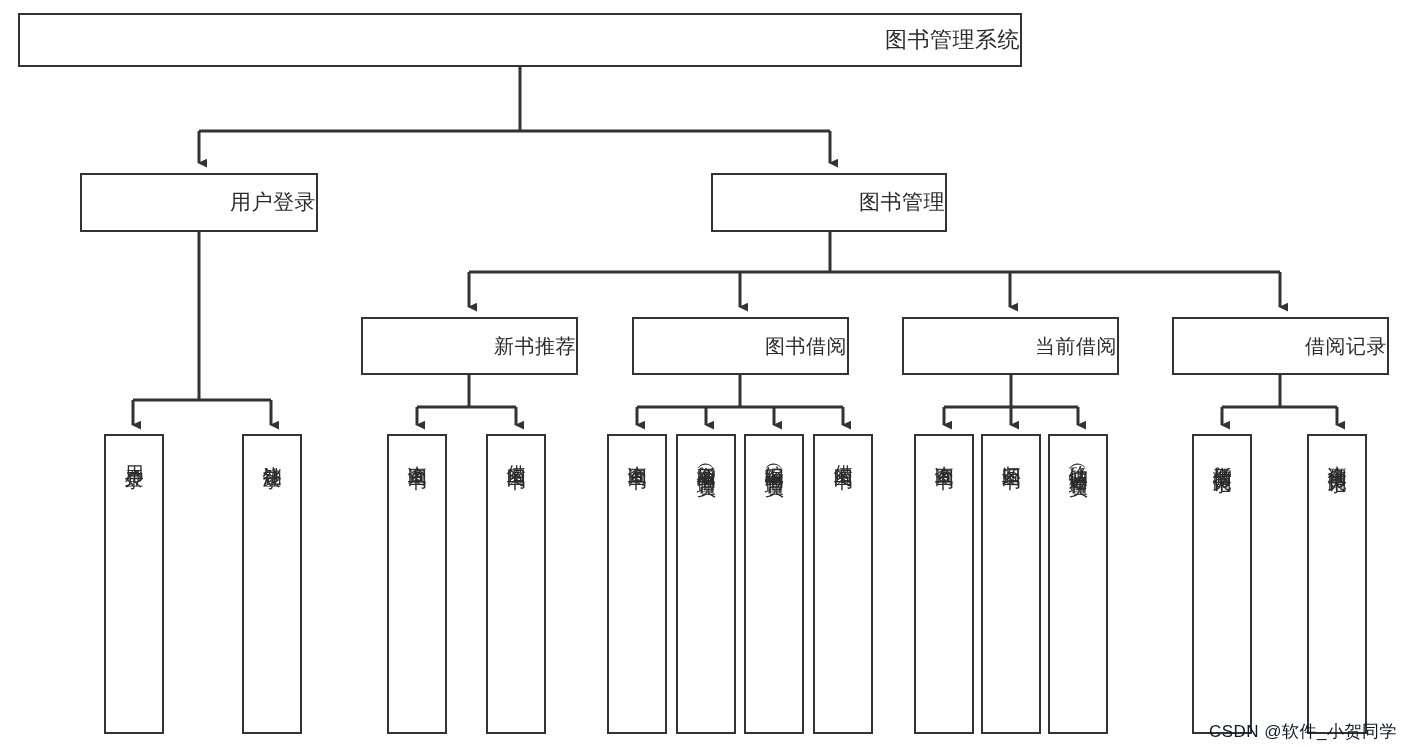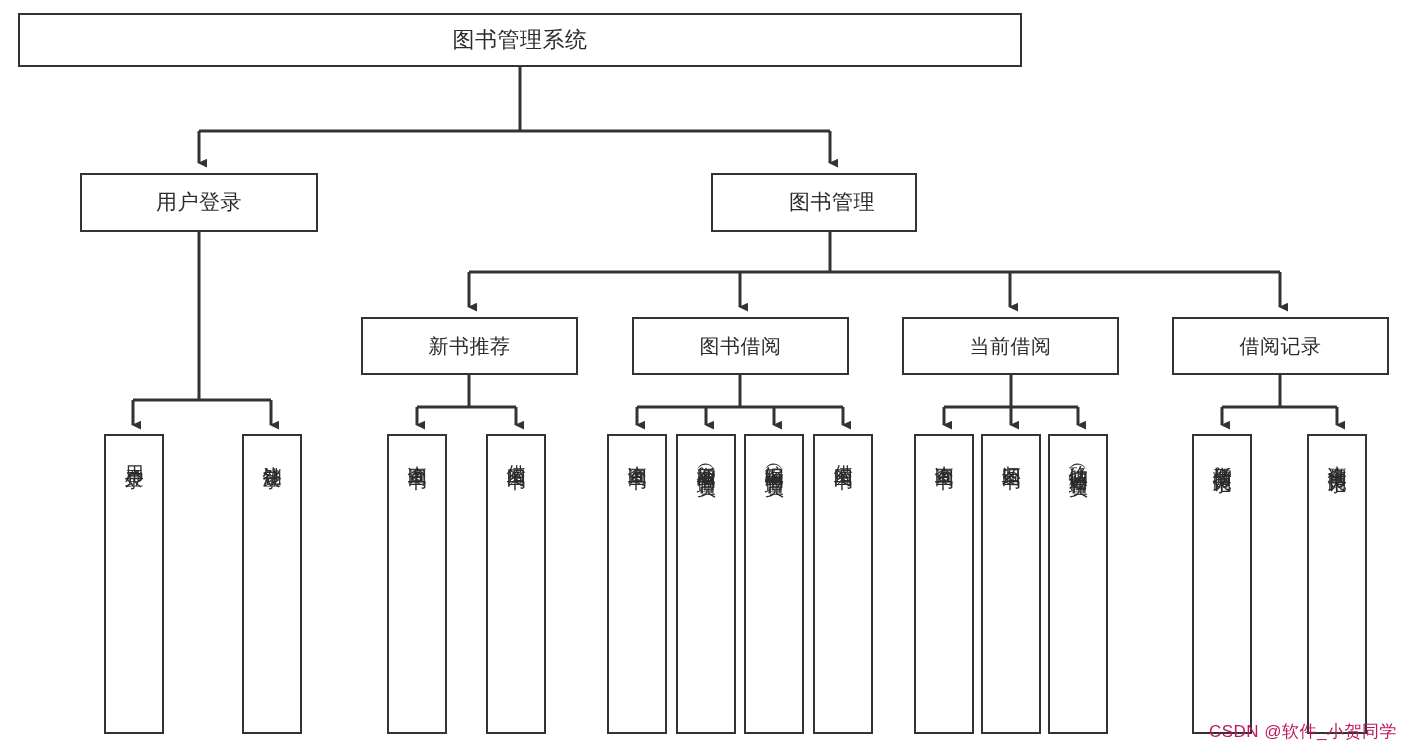--- a/index.html
+++ b/index.html
@@ -26,21 +26,21 @@
     height: 747px;
   }
   
   .node {
     position: absolute;
     box-sizing: border-box;
     background: #ffffff;
     border: 2px solid #333333;
     display: flex;
     align-items: center;
-    justify-content: center;
+    justify-content: flex-end;
     color: #2b2b2b;
   }
   .node .label {
     font-size: 21px;
     line-height: 1.25;
     letter-spacing: 0.5px;
     white-space: nowrap;
     color: #2b2b2b;
   }
   
@@ -64,21 +64,21 @@
     white-space: normal;
     height: auto;
     max-height: 282px;
   }
   
   #watermark {
     position: absolute;
     right: 8px;
     bottom: 4px;
     font-size: 17px;
-    color: #be185d;
+    color: #0f172a;
     letter-spacing: 0.5px;
     white-space: nowrap;
     pointer-events: none;
   }
 </style>
 </head>
 <body>
 
 <div id="canvas">
 
@@ -134,21 +134,21 @@
   </svg>
 
   <div class="node root" style="left:18px; top:13px; width:1004px; height:54px;">
     <span class="label">图书管理系统</span>
   </div>
 
   <div class="node l2" style="left:80px; top:173px; width:238px; height:59px;">
     <span class="label">用户登录</span>
   </div>
 
-  <div class="node l2" style="left:711px; top:173px; width:206px; height:59px;padding-left:36px;">
+  <div class="node l2" style="left:711px; top:173px; width:236px; height:59px;padding-left:36px;">
     <span class="label">图书管理</span>
   </div>
 
   <div class="node l3" style="left:632px; top:317px; width:217px; height:58px;">
     <span class="label">图书借阅</span>
   </div>
 
   <div class="node l3" style="left:361px; top:317px; width:217px; height:58px;">
     <span class="label">新书推荐</span>
   </div>

